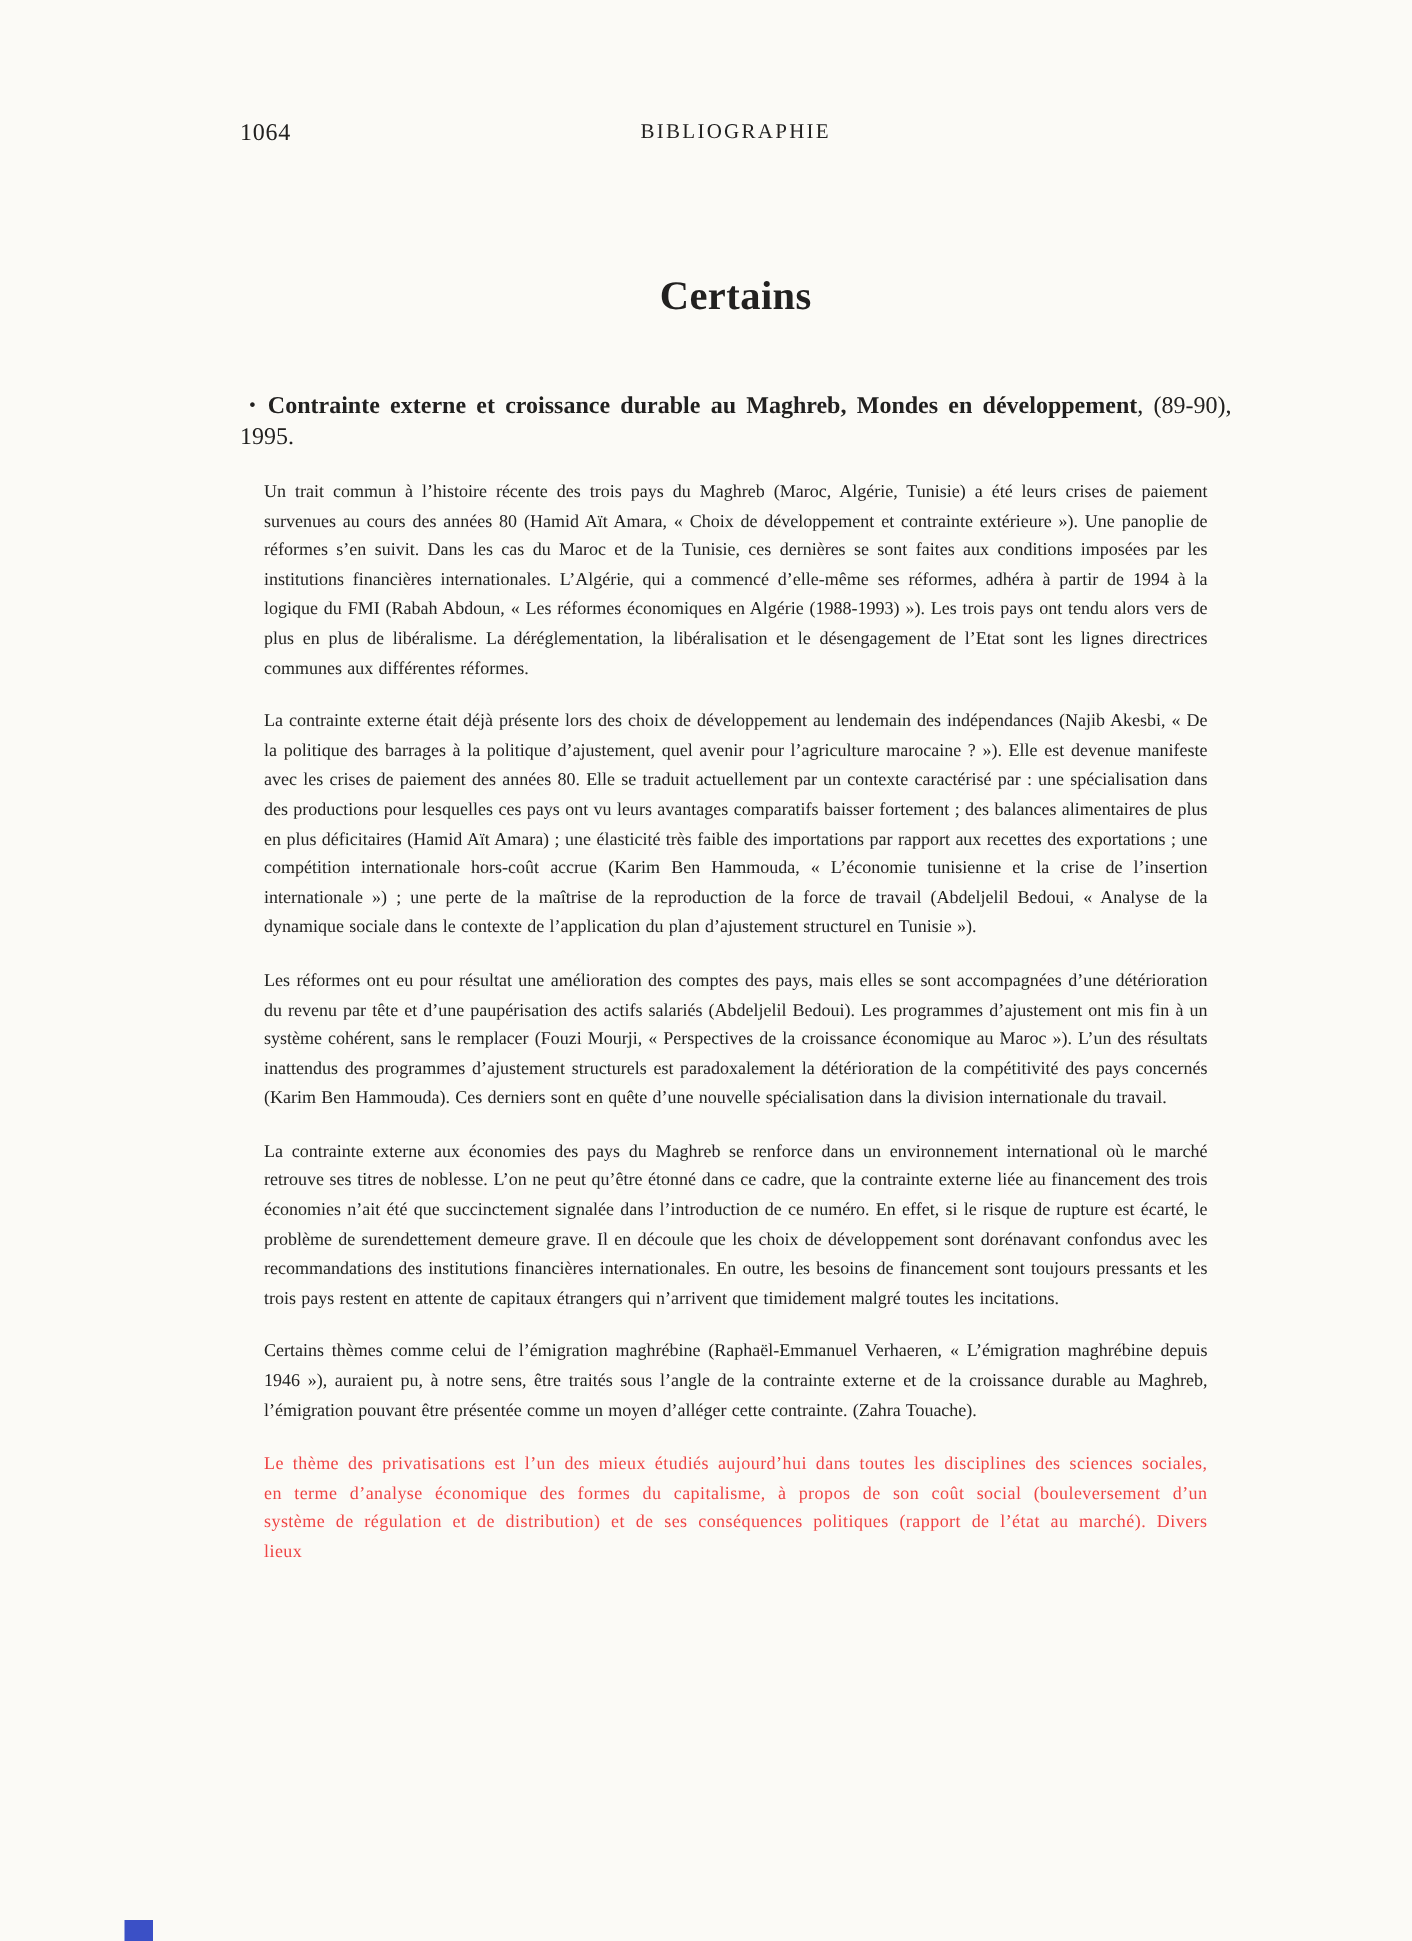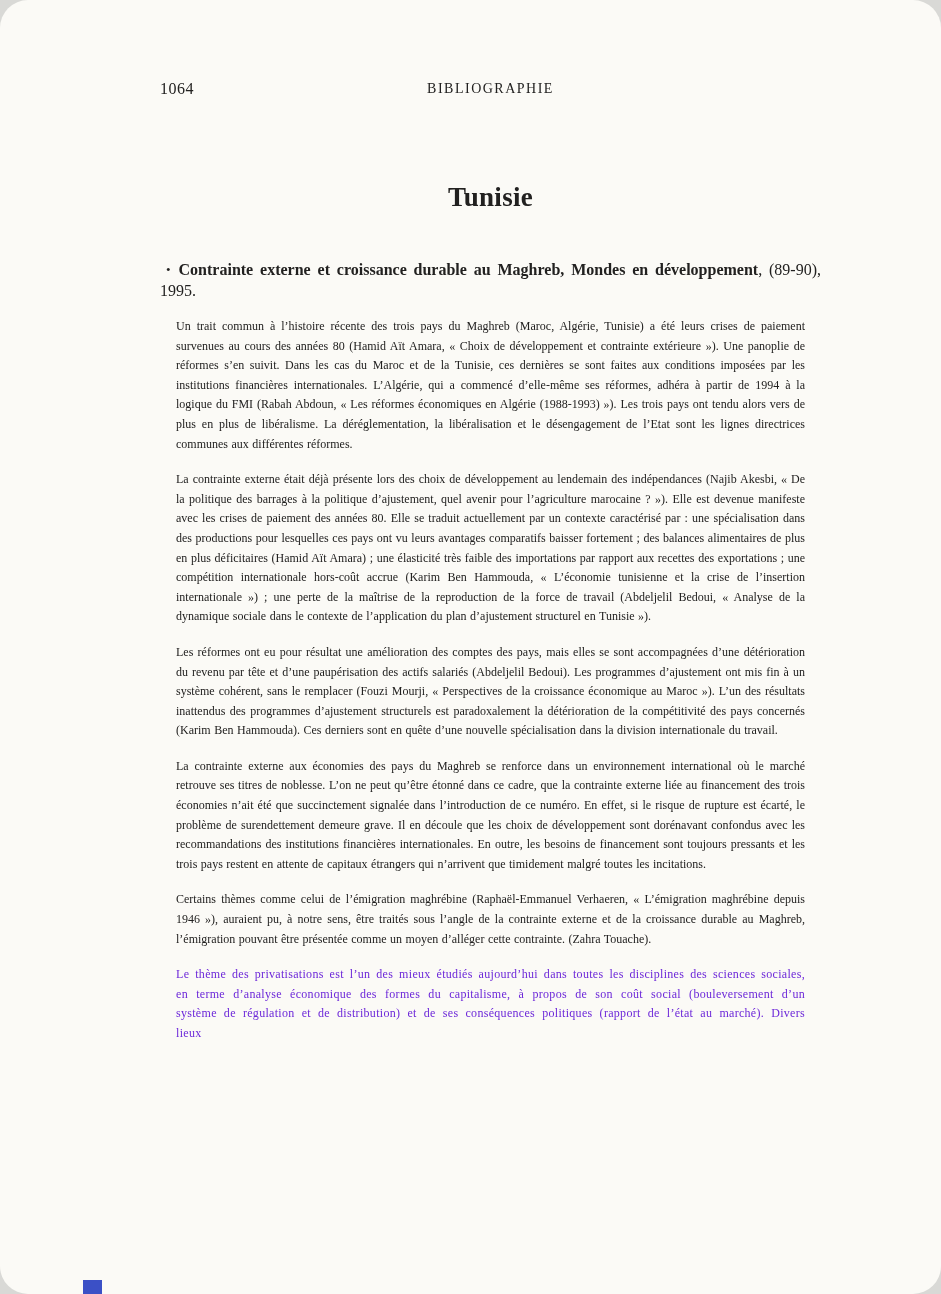--- a/index.html
+++ b/index.html
@@ -9,21 +9,20 @@
   }
   .page {
     position: relative;
     width: 941px;
     height: 1294px;
     margin: 0 auto;
     background: #fbfaf6;
     overflow: hidden;
     font-family: "Liberation Serif", "DejaVu Serif", serif;
     color: #222120;
-    border-radius: 28px;
   }
   .text-block {
     position: absolute;
     left: 160px;
     top: 0;
     width: 661px;
   }
   .page-header {
     position: relative;
     margin-top: 80px;
@@ -76,42 +75,42 @@
   .h-bold-italic { font-weight: bold; }
   .h-normal { font-weight: normal; }
   .body-para {
     margin: 16px;
     font-size: 12px;
     line-height: 19.6px;
     text-align: justify;
     word-spacing: 0.5px;
   }
   .entry.faded .body-para {
-    color: #6d28d9;
+    color: #ef4444;
     word-spacing: 2px;
     letter-spacing: 0.3px;
   }
   .scan-mark {
     position: absolute;
     left: 83px;
     bottom: 0;
     width: 19px;
     height: 14px;
   }
 </style>
 </head>
 <body>
 
 <div class="page">
   <div class="text-block">
     <div class="page-header">
       <span class="page-number">1064</span>
       <span class="running-title">BIBLIOGRAPHIE</span>
     </div>
-    <h1 class="section-title">Tunisie</h1>
+    <h1 class="section-title">Certains</h1>
     <div class="entries" id="entries">
         <div class="entry">
           <div class="entry-heading"><span class="bullet">•</span><span class="h-bold">Contrainte externe et croissance durable au Maghreb, </span><span class="h-bold-italic">Mondes en développement</span><span class="h-normal">, (89-90), 1995.</span></div>
           <p class="body-para">Un trait commun à l’histoire récente des trois pays du Maghreb (Maroc, Algérie, Tunisie) a été leurs crises de paiement survenues au cours des années 80 (Hamid Aït Amara, « Choix de développement et contrainte extérieure »). Une panoplie de réformes s’en suivit. Dans les cas du Maroc et de la Tunisie, ces dernières se sont faites aux conditions imposées par les institutions financières internationales. L’Algérie, qui a commencé d’elle-même ses réformes, adhéra à partir de 1994 à la logique du FMI (Rabah Abdoun, « Les réformes économiques en Algérie (1988-1993) »). Les trois pays ont tendu alors vers de plus en plus de libéralisme. La déréglementation, la libéralisation et le désengagement de l’Etat sont les lignes directrices communes aux différentes réformes.</p>
           <p class="body-para">La contrainte externe était déjà présente lors des choix de développement au lendemain des indépendances (Najib Akesbi, « De la politique des barrages à la politique d’ajustement, quel avenir pour l’agriculture marocaine ? »). Elle est devenue manifeste avec les crises de paiement des années 80. Elle se traduit actuellement par un contexte caractérisé par : une spécialisation dans des productions pour lesquelles ces pays ont vu leurs avantages comparatifs baisser fortement ; des balances alimentaires de plus en plus déficitaires (Hamid Aït Amara) ; une élasticité très faible des importations par rapport aux recettes des exportations ; une compétition internationale hors-coût accrue (Karim Ben Hammouda, « L’économie tunisienne et la crise de l’insertion internationale ») ; une perte de la maîtrise de la reproduction de la force de travail (Abdeljelil Bedoui, « Analyse de la dynamique sociale dans le contexte de l’application du plan d’ajustement structurel en Tunisie »).</p>
           <p class="body-para">Les réformes ont eu pour résultat une amélioration des comptes des pays, mais elles se sont accompagnées d’une détérioration du revenu par tête et d’une paupérisation des actifs salariés (Abdeljelil Bedoui). Les programmes d’ajustement ont mis fin à un système cohérent, sans le remplacer (Fouzi Mourji, « Perspectives de la croissance économique au Maroc »). L’un des résultats inattendus des programmes d’ajustement structurels est paradoxalement la détérioration de la compétitivité des pays concernés (Karim Ben Hammouda). Ces derniers sont en quête d’une nouvelle spécialisation dans la division internationale du travail.</p>
           <p class="body-para">La contrainte externe aux économies des pays du Maghreb se renforce dans un environnement international où le marché retrouve ses titres de noblesse. L’on ne peut qu’être étonné dans ce cadre, que la contrainte externe liée au financement des trois économies n’ait été que succinctement signalée dans l’introduction de ce numéro. En effet, si le risque de rupture est écarté, le problème de surendettement demeure grave. Il en découle que les choix de développement sont dorénavant confondus avec les recommandations des institutions financières internationales. En outre, les besoins de financement sont toujours pressants et les trois pays restent en attente de capitaux étrangers qui n’arrivent que timidement malgré toutes les incitations.</p>
           <p class="body-para">Certains thèmes comme celui de l’émigration maghrébine (Raphaël-Emmanuel Verhaeren, « L’émigration maghrébine depuis 1946 »), auraient pu, à notre sens, être traités sous l’angle de la contrainte externe et de la croissance durable au Maghreb, l’émigration pouvant être présentée comme un moyen d’alléger cette contrainte. (Zahra Touache).</p>
         </div>
         <div class="entry faded">

